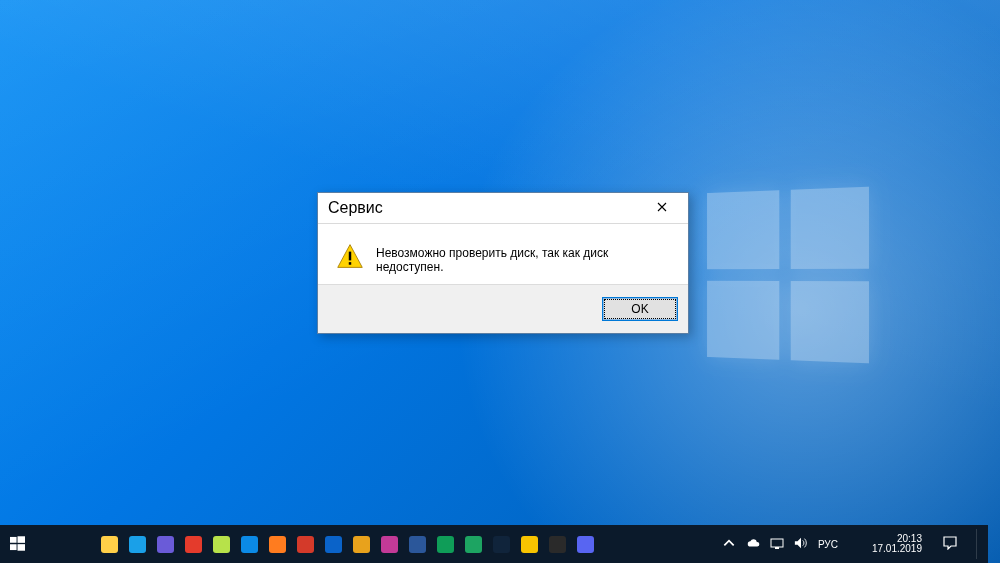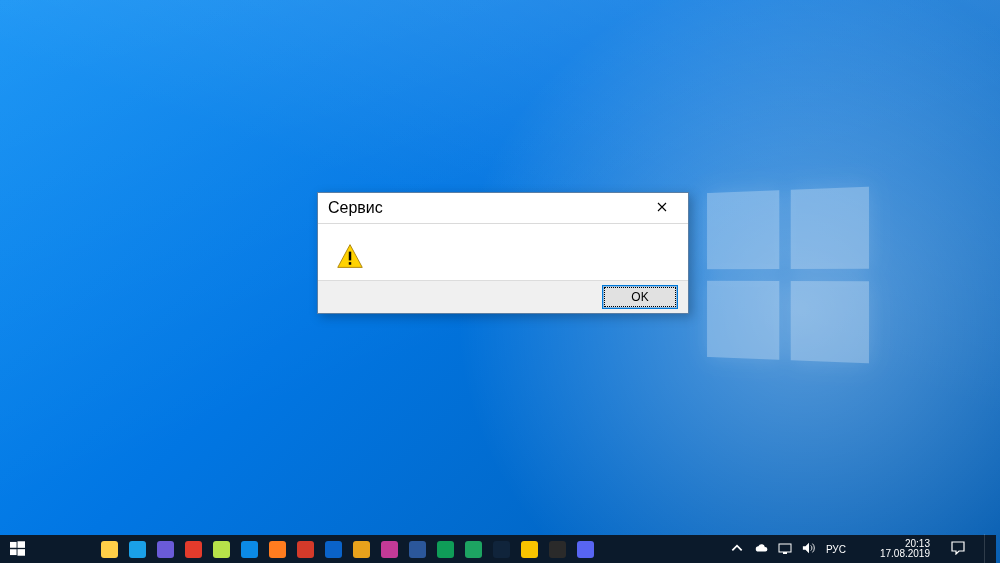--- a/index.html
+++ b/index.html
@@ -84,21 +84,21 @@
   }
   .warning-icon svg { width: 28px; height: 28px; display:block; }
   .msg {
     padding-top: 4px;
     font-size: 12px;
     color: #000;
   }
   .button-row {
     background: #f0f0f0;
     border-top: 1px solid #dcdcdc;
-    padding: 4px 10px;
+    padding: 12px 10px;
     display: flex;
     justify-content: flex-end;
   }
   .ok-btn {
     min-width: 74px;
     height: 22px;
     background: #e1e1e1;
     border: 1px solid #0078d7;
     outline: 1px dotted #000;
     outline-offset: -3px;
@@ -108,23 +108,23 @@
     display: flex;
     align-items: center;
     justify-content: center;
     cursor: default;
   }
 
   
   .taskbar {
     position: absolute;
     left: 0;
-    right: 4px;
+    right: 12px;
     bottom: 0;
-    height: 28px;
+    height: 38px;
     background: #0b1a2b;
     display: flex;
     align-items: center;
     color: #fff;
     font-size: 11px;
   }
   .taskbar .start {
     width: 34px;
     height: 30px;
     display: flex;
@@ -215,20 +215,21 @@
     </div>
   </div>
   <div class="body">
     <span class="warning-icon">
       <svg viewBox="0 0 32 32">
         <path d="M16 3 L30 29 L2 29 Z" fill="#ffd200" stroke="#a67c00" stroke-width="1"></path>
         <rect x="14.6" y="11" width="2.8" height="10" fill="#000"></rect>
         <rect x="14.6" y="23" width="2.8" height="3" fill="#000"></rect>
       </svg>
     </span>
+    <div class="msg">Невозможно проверить диск, так как диск недоступен.</div>
   </div>
   <div class="button-row">
     <div class="ok-btn">OK</div>
   </div>
 </div>
 
 <div class="taskbar">
   <div class="start">
     <span>
       <svg viewBox="0 0 16 16">
@@ -340,21 +341,21 @@
       <span>
         <svg viewBox="0 0 16 14">
             <path d="M1 5h3l4-4v12l-4-4H1z" fill="#fff"></path>
             <path d="M10 4a4 4 0 010 6M12 2a7 7 0 010 10" stroke="#fff" fill="none" stroke-width="1"></path>
           </svg>
       </span>
     </div>
     <div class="tray-icon" style="font-size:10px;">РУС</div>
     <div class="clock">
       <div>20:13</div>
-      <div>17.08.2019</div>
+      <div>17.01.2019</div>
     </div>
     <div class="notif">
       <span>
         <svg viewBox="0 0 14 14">
             <path d="M1 1h12v9H8l-3 3v-3H1z" stroke="#fff" fill="none" stroke-width="1.2"></path>
           </svg>
       </span>
     </div>
     <div class="show-desktop"></div>
   </div>

